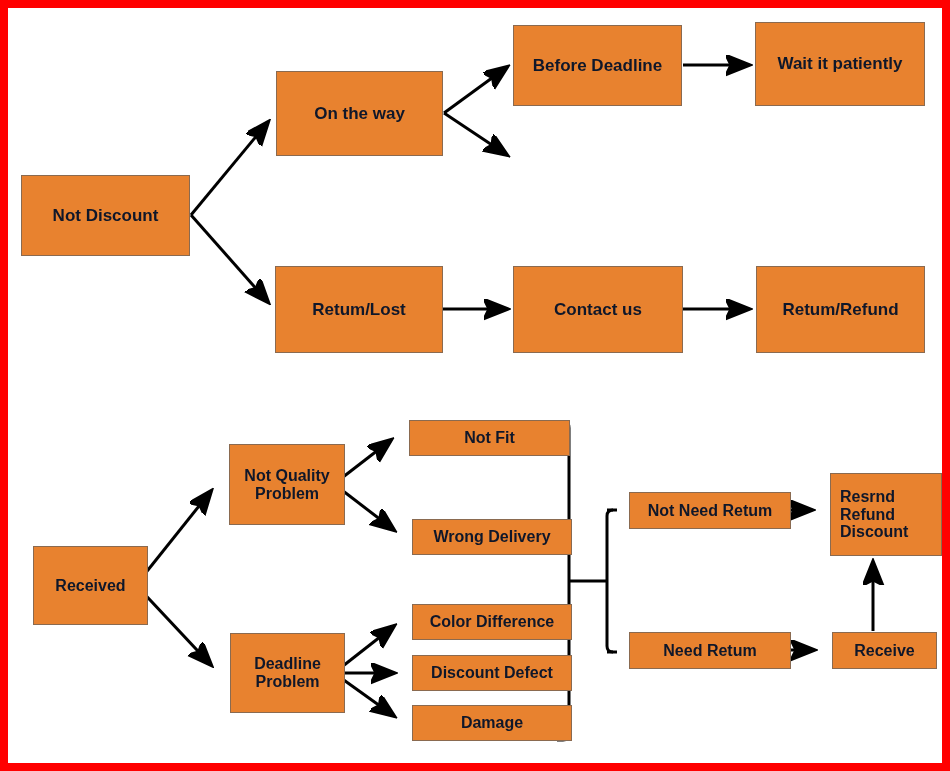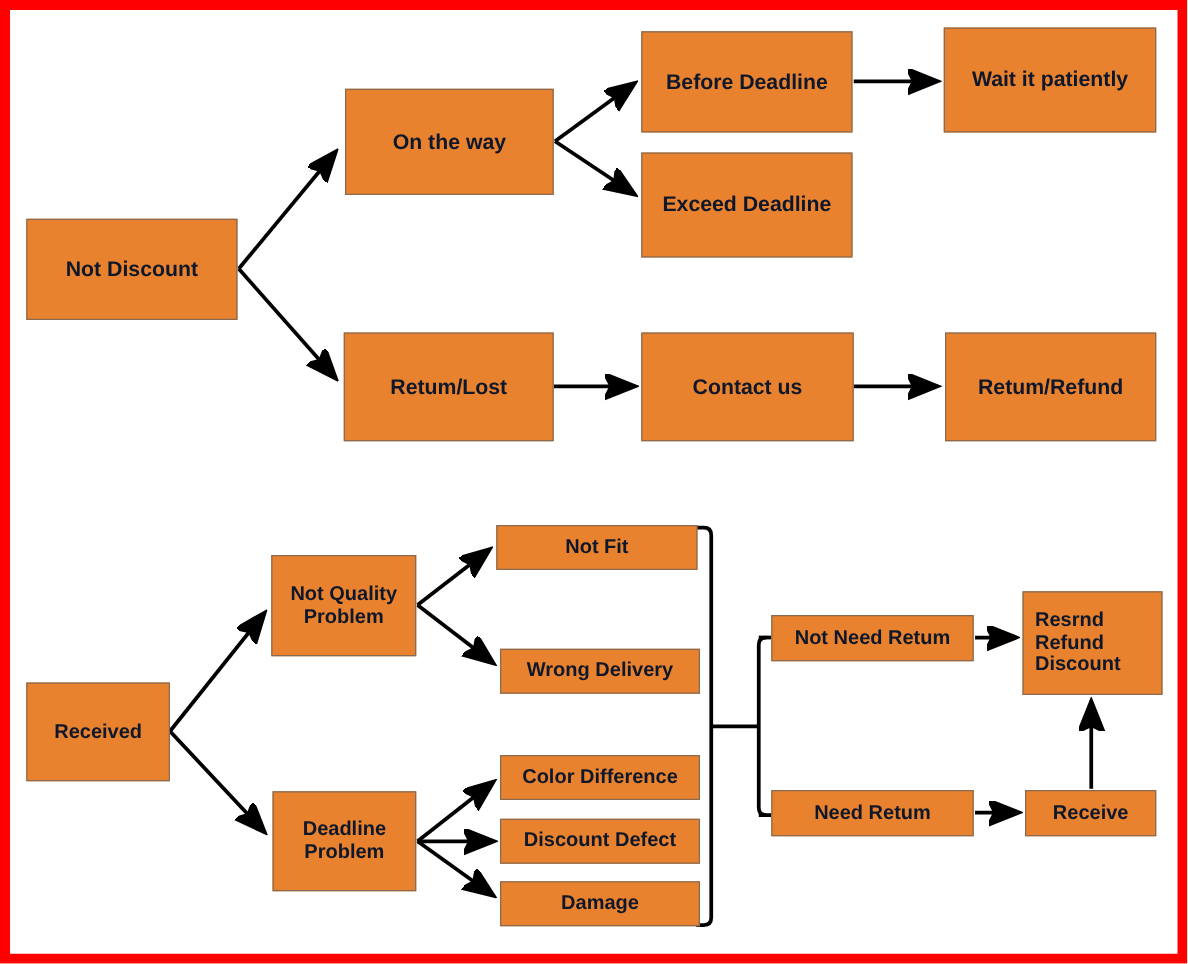--- a/index.html
+++ b/index.html
@@ -44,21 +44,21 @@
     text-align: center;
     color: #0f172a;
     font-weight: bold;
     font-family: "Liberation Sans", sans-serif;
     line-height: 1.12;
     white-space: pre-line;
     z-index: 10;
     user-select: none;
   }
   .sz-lg { font-size: 17px; }
-  .sz-md { font-size: 16px; }
+  .sz-md { font-size: 16px; margin-left: 12px; }
   svg line, svg path, svg polyline {
     stroke: #000000;
   }
 </style>
 </head>
 <body>
 
 <div id="page">
 
   <svg id="canvas" viewBox="0 0 950 771">
@@ -141,21 +141,20 @@
   </svg>
 
   <div class="node-box sz-lg" style="left:21px;  top:175px; width:169px; height:81px;">Not Discount</div>
 
   <div class="node-box sz-lg" style="left:276px; top:71px;  width:167px; height:85px;">On the way</div>
 
   <div class="node-box sz-lg" style="left:513px; top:25px;  width:169px; height:81px;">Before Deadline</div>
 
   <div class="node-box sz-lg" style="left:755px; top:22px;  width:170px; height:84px;">Wait it patiently</div>
 
-  <div class="node-box sz-lg" style="left:513px; top:122px; width:169px; height:84px;">Exceed Deadline</div>
 
   <div class="node-box sz-lg" style="left:275px; top:266px; width:168px; height:87px;">Retum/Lost</div>
 
   <div class="node-box sz-lg" style="left:513px; top:266px; width:170px; height:87px;">Contact us</div>
 
   <div class="node-box sz-lg" style="left:756px; top:266px; width:169px; height:87px;">Retum/Refund</div>
 
   <div class="node-box sz-md" style="left:21px;  top:546px; width:115px; height:79px;">Received</div>
 
   <div class="node-box sz-md" style="left:217px; top:444px; width:116px; height:81px;">Not Quality

